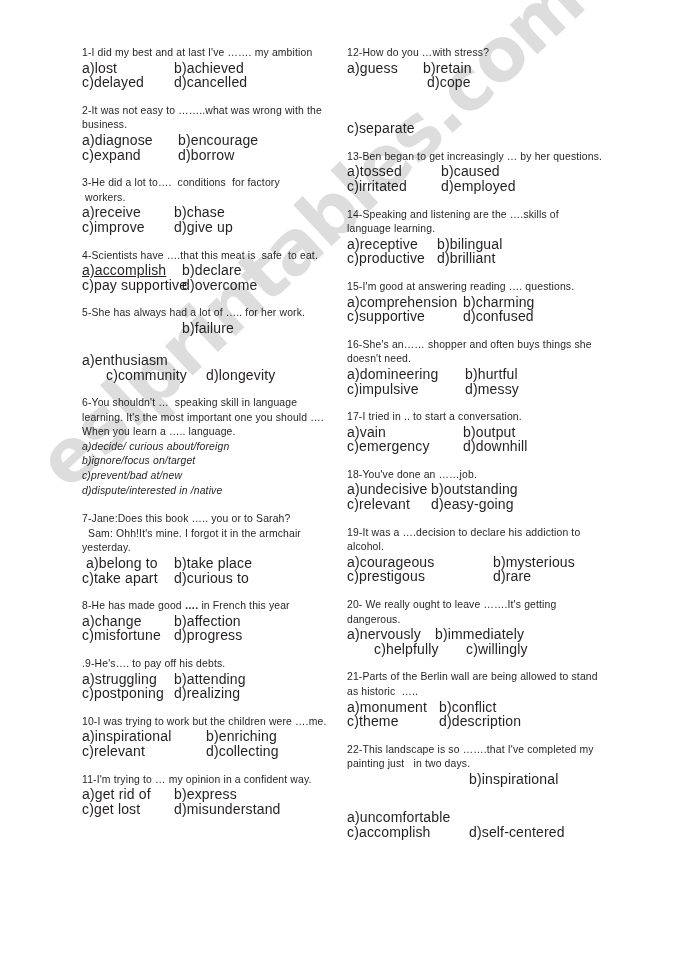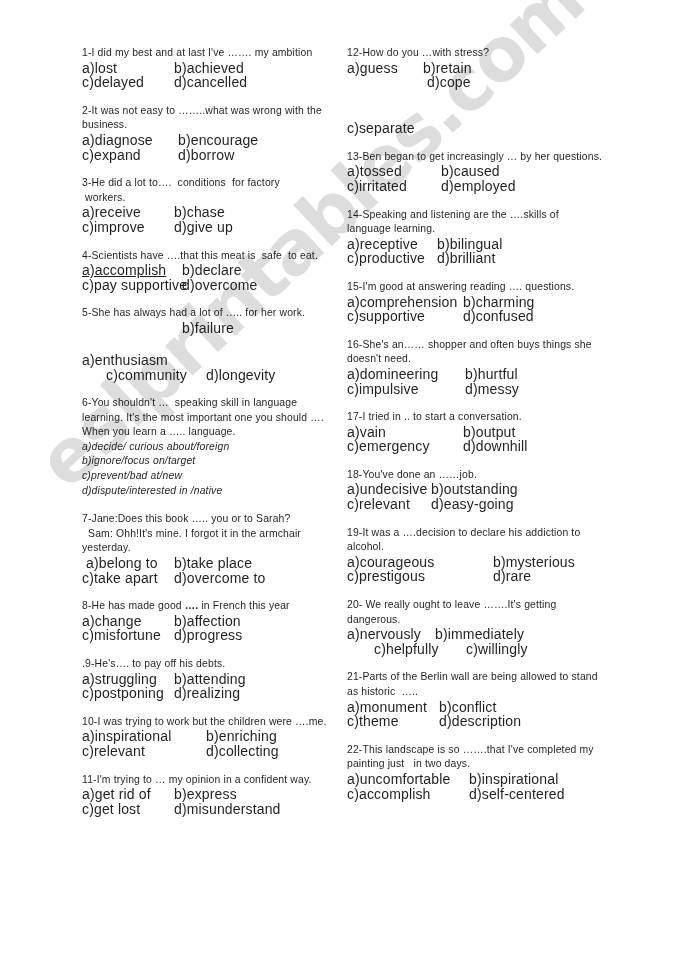--- a/index.html
+++ b/index.html
@@ -172,21 +172,21 @@
       </div>
       <div class="qblock">
         <div class="stem">7-Jane:Does this book ….. you or to Sarah?
   Sam: Ohh!It's mine. I forgot it in the armchair yesterday.</div>
         <div class="opt-row">
           <span class="opt first" style="width: 92px;"> a)belong to</span>
           <span class="opt">b)take place</span>
         </div>
         <div class="opt-row">
           <span class="opt first" style="width: 92px;">c)take apart</span>
-          <span class="opt">d)overcome to</span>
+          <span class="opt">d)curious to</span>
         </div>
       </div>
       <div class="qblock">
         <div class="stem">8-He has made good <b class="dots">….</b> in French this year</div>
         <div class="opt-row">
           <span class="opt first" style="width: 92px;">a)change</span>
           <span class="opt">b)affection</span>
         </div>
         <div class="opt-row">
           <span class="opt first" style="width: 92px;">c)misfortune</span>
@@ -334,21 +334,21 @@
           <span class="opt">b)conflict</span>
         </div>
         <div class="opt-row">
           <span class="opt first" style="width: 92px;">c)theme</span>
           <span class="opt">d)description</span>
         </div>
       </div>
       <div class="qblock">
         <div class="stem">22-This landscape is so …….that I've completed my painting just   in two days.</div>
         <div class="opt-row">
-          <span class="opt first" style="width: 122px;">a)uncomfortable</span>
+          <span class="opt first" style="width: 122px; margin-top: 38px;">a)uncomfortable</span>
           <span class="opt">b)inspirational</span>
         </div>
         <div class="opt-row">
           <span class="opt first" style="width: 122px;">c)accomplish</span>
           <span class="opt">d)self-centered</span>
         </div>
       </div>
     </div>
 </div>
 

